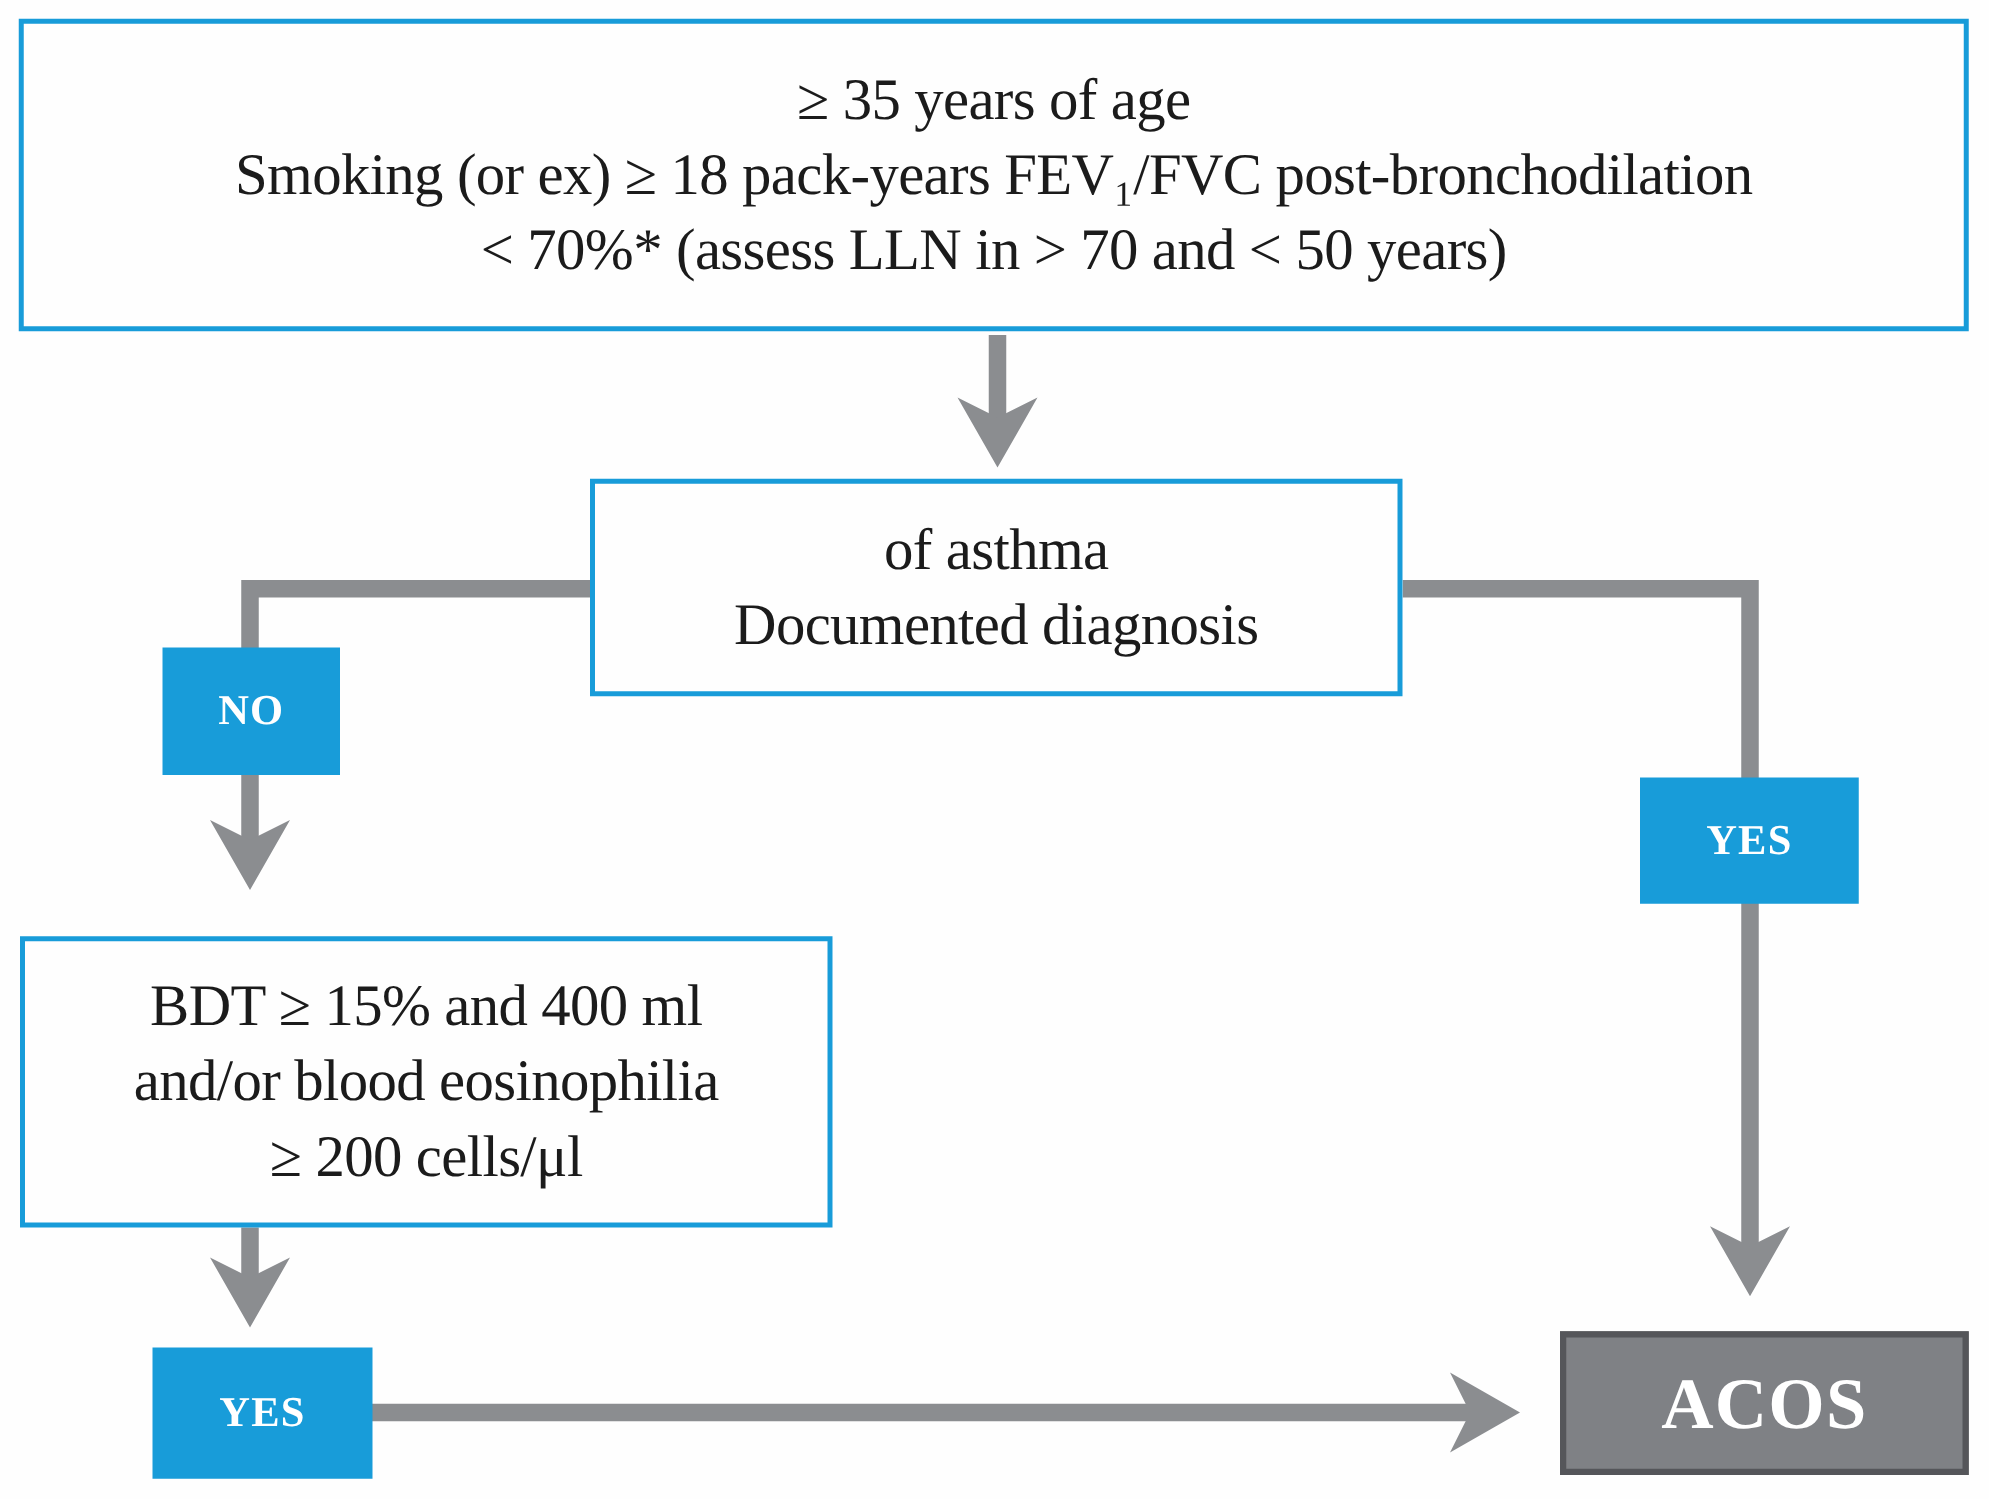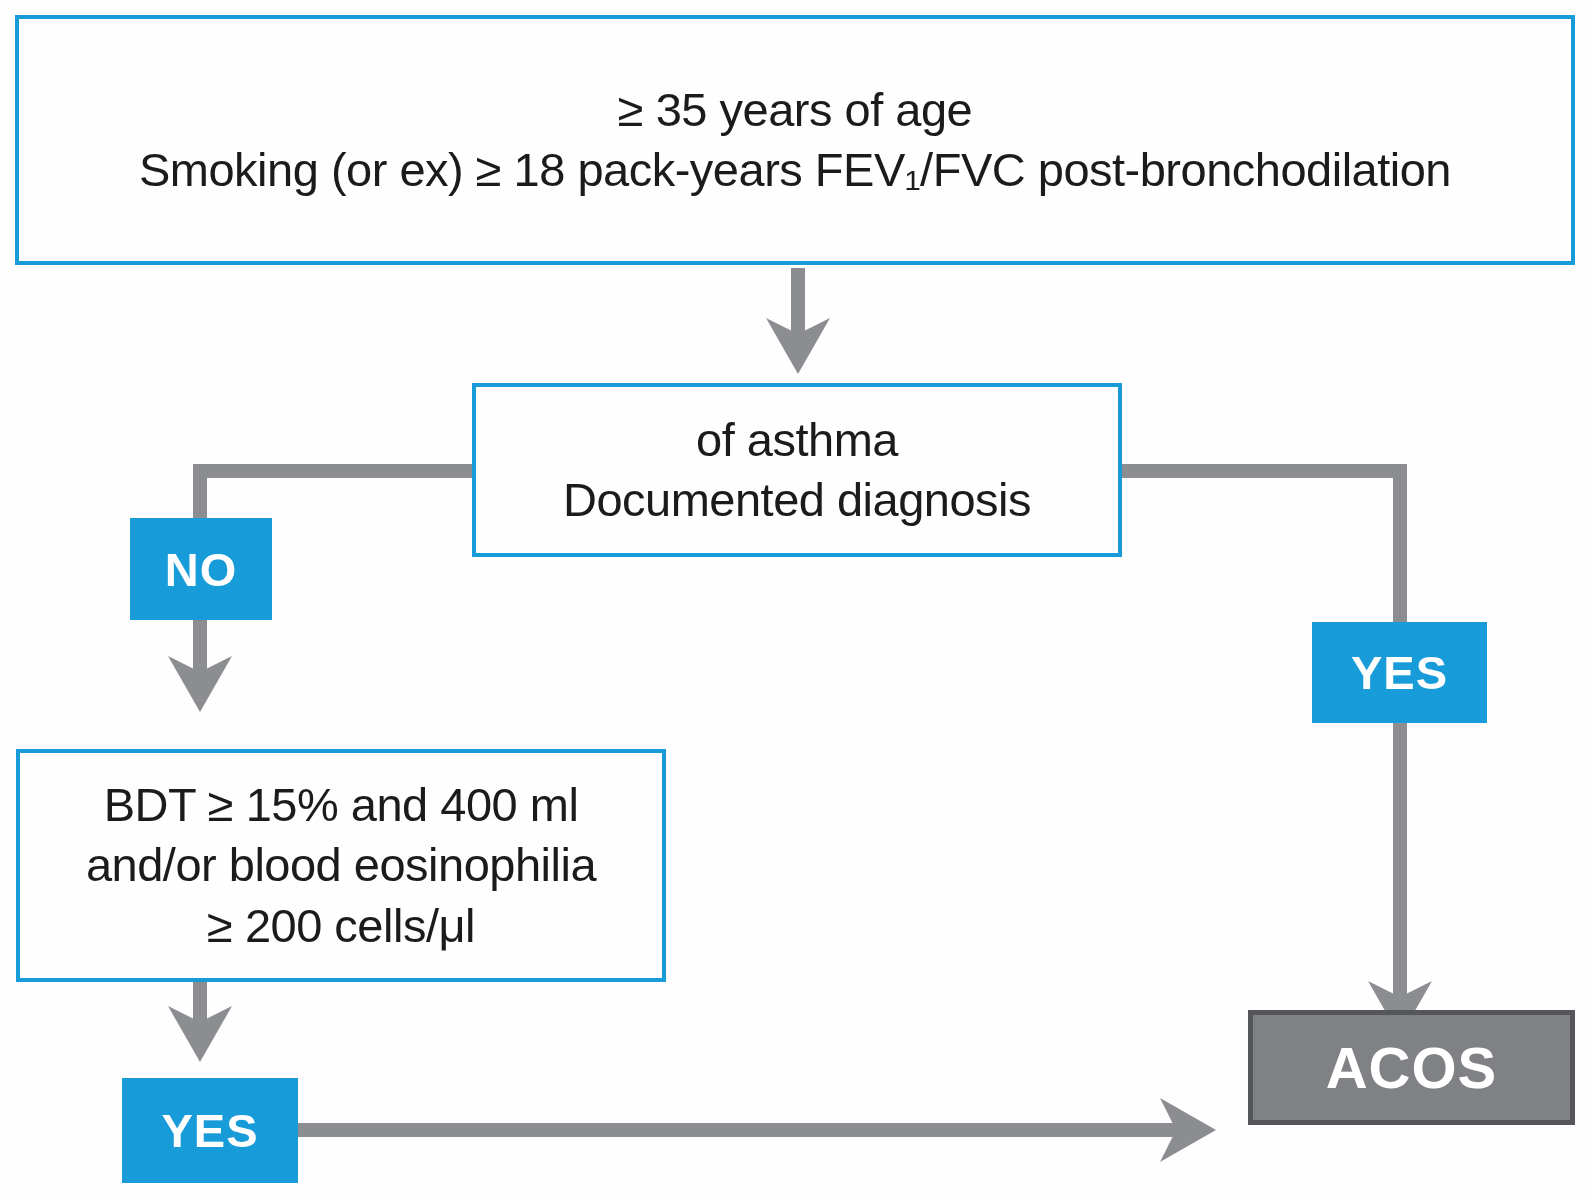--- a/index.html
+++ b/index.html
@@ -5,21 +5,21 @@
   html, body {
     margin: 0;
     padding: 0;
     background: #ffffff;
   }
   .canvas {
     position: relative;
     width: 1591px;
     height: 1199px;
     background: #fefefe;
-    font-family: Liberation Sans, sans-serif;
+    font-family: Liberation Serif, serif;
     overflow: hidden;
   }
   .connectors {
     position: absolute;
     left: 0;
     top: 0;
     width: 1591px;
     height: 1199px;
   }
   .conn {
@@ -50,34 +50,34 @@
   }
   .criteria-box   { left: 15px;   top: 15px;   width: 1560px; height: 250px; }
   .asthma-box     { left: 472px;  top: 383px;  width: 650px;  height: 174px; }
   .bdt-box        { left: 16px;   top: 737px;  width: 650px;  height: 233px; margin-top: 12px; }
   .decision-label {
     position: absolute;
     box-sizing: border-box;
     background: var(--accent-blue, #189cd9);
     color: var(--label-text, #ffffff);
     font-weight: bold;
-    font-size: 47px;
+    font-size: 34px;
     letter-spacing: 1px;
     display: flex;
     align-items: center;
     justify-content: center;
   }
   .no-label        { left: 130px;  top: 518px;  width: 142px; height: 102px; }
   .yes-label-left  { left: 122px;  top: 1078px; width: 176px; height: 105px; }
   .yes-label-right { left: 1312px; top: 622px;  width: 175px; height: 101px; }
   .acos-box {
     position: absolute;
     box-sizing: border-box;
     left: 1248px;
-    top: 1010px;
+    top: 1065px;
     width: 327px;
     height: 115px;
     background: var(--acos-fill, #7f8185);
     border: 5px solid var(--acos-border, #55565a);
     color: var(--label-text, #ffffff);
     font-weight: bold;
     font-size: 58px;
     letter-spacing: 1px;
     display: flex;
     align-items: center;
@@ -121,20 +121,21 @@
 
     <g>
       <line class="conn" x1="1400" y1="721" x2="1400" y2="999"></line>
       <polygon class="head" points="1400,1037 1368,981 1400,997 1432,981"></polygon>
     </g>
   </svg>
 
   <div class="box criteria-box">
     <div>≥ 35 years of age</div>
     <div>Smoking (or ex) ≥ 18 pack-years FEV₁/FVC post-bronchodilation</div>
+    <div>&lt; 70%* (assess LLN in &gt; 70 and &lt; 50 years)</div>
   </div>
 
   <div class="box asthma-box">
     <div>of asthma</div>
     <div>Documented diagnosis</div>
   </div>
 
   <div class="decision-label no-label">NO</div>
 
   <div class="box bdt-box">

